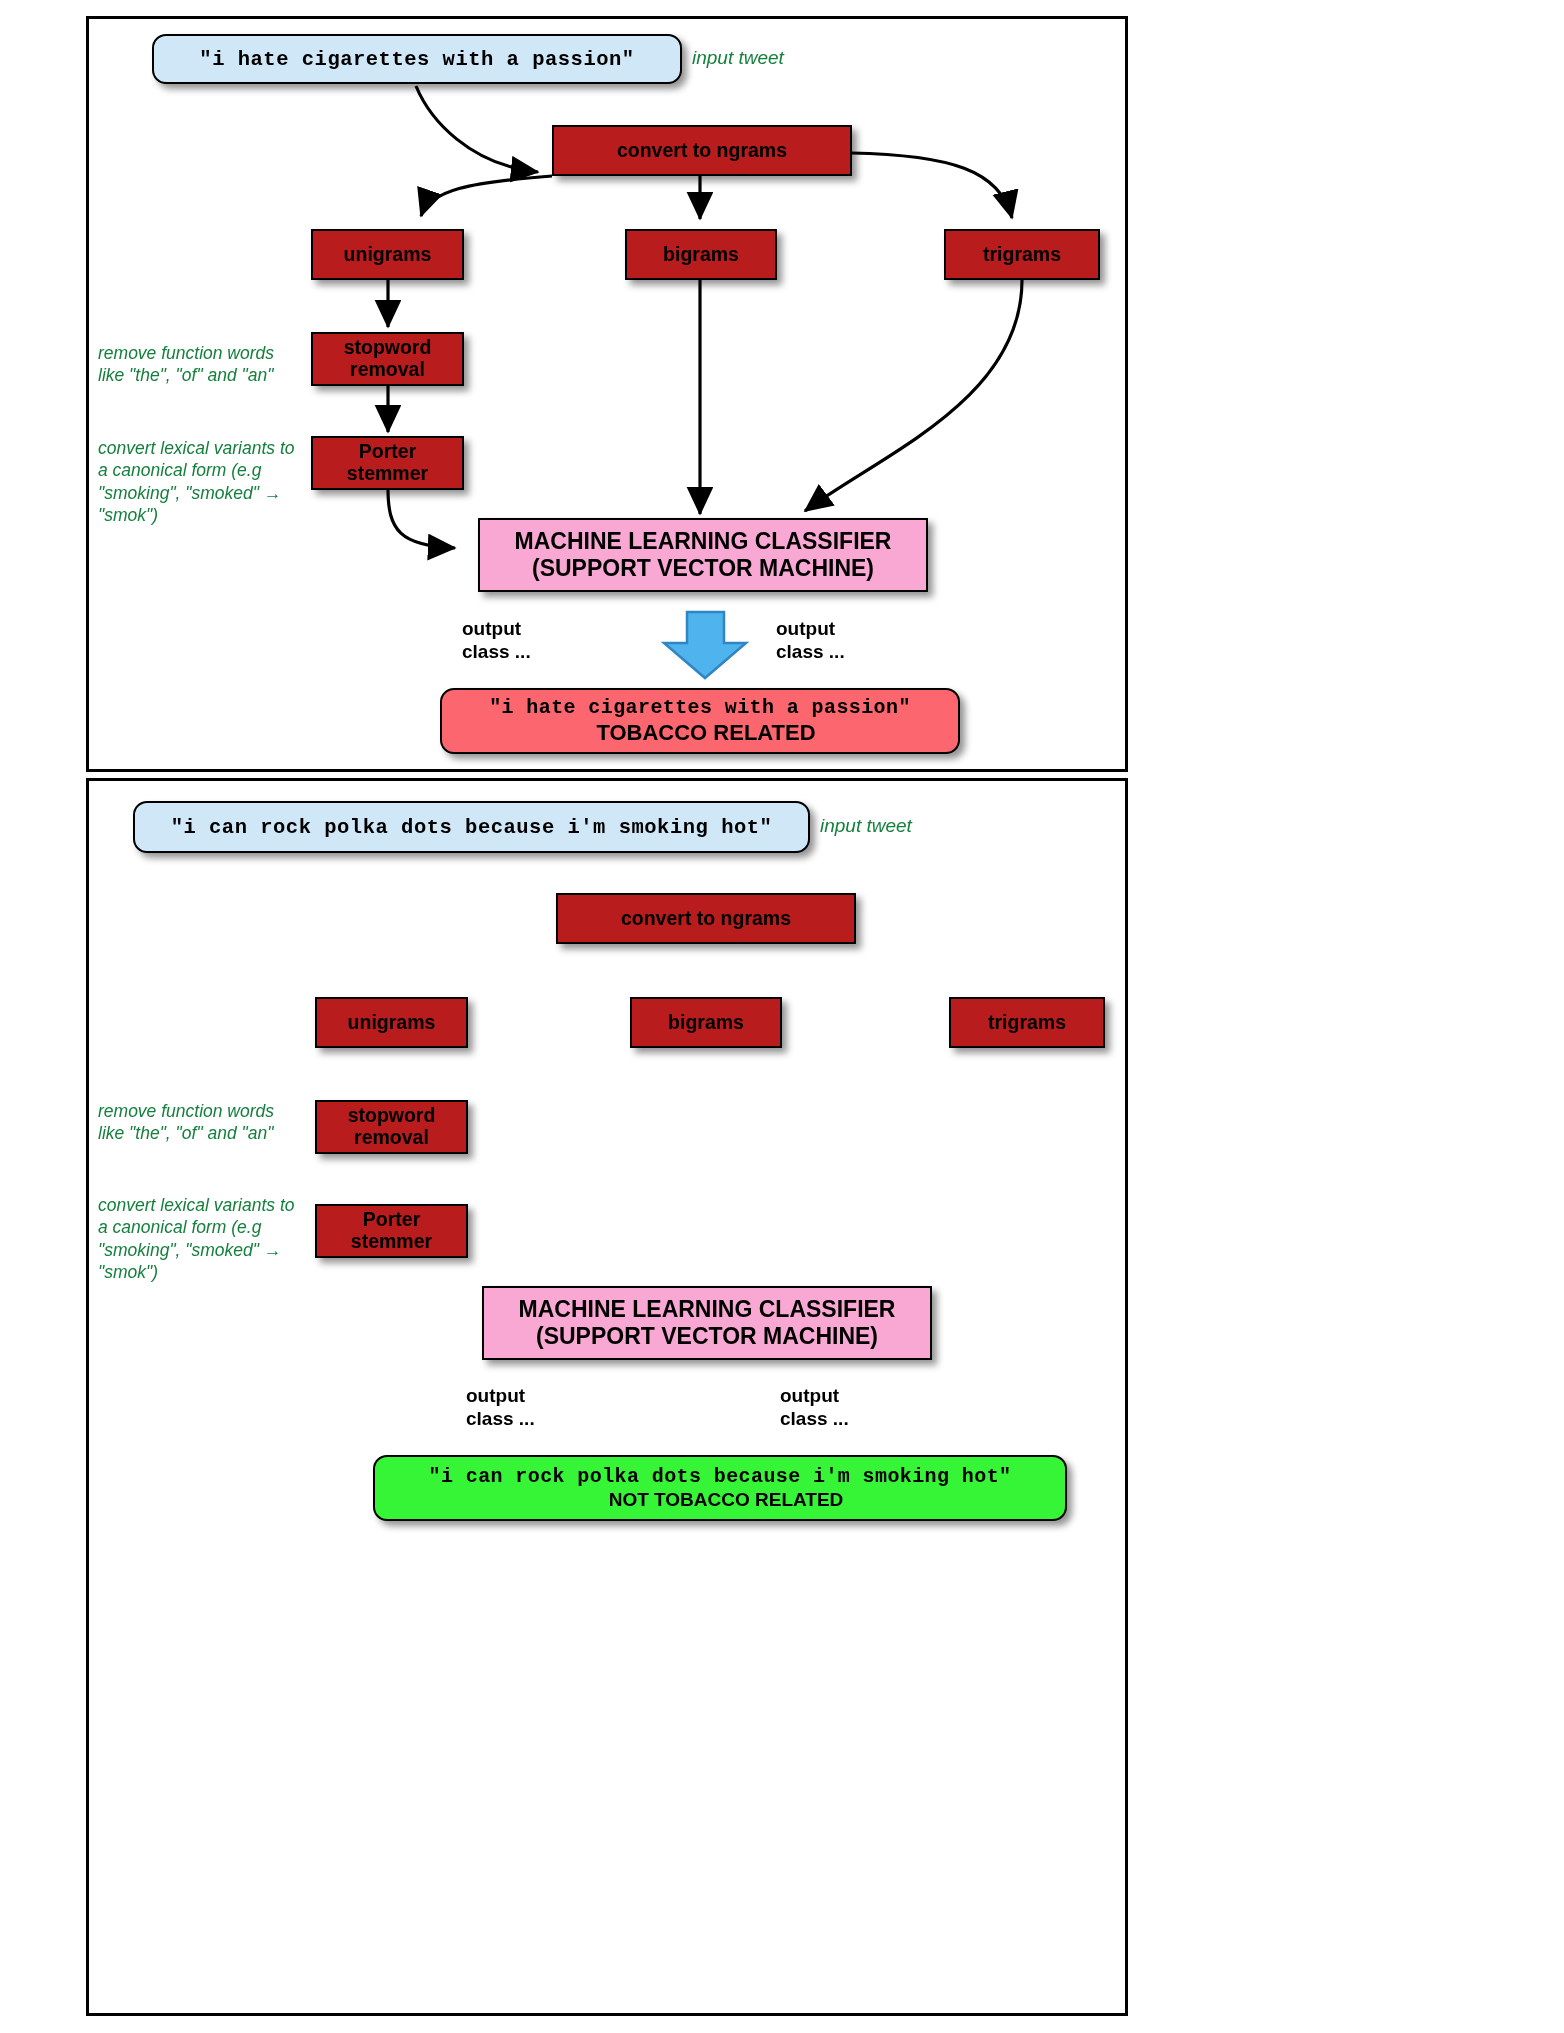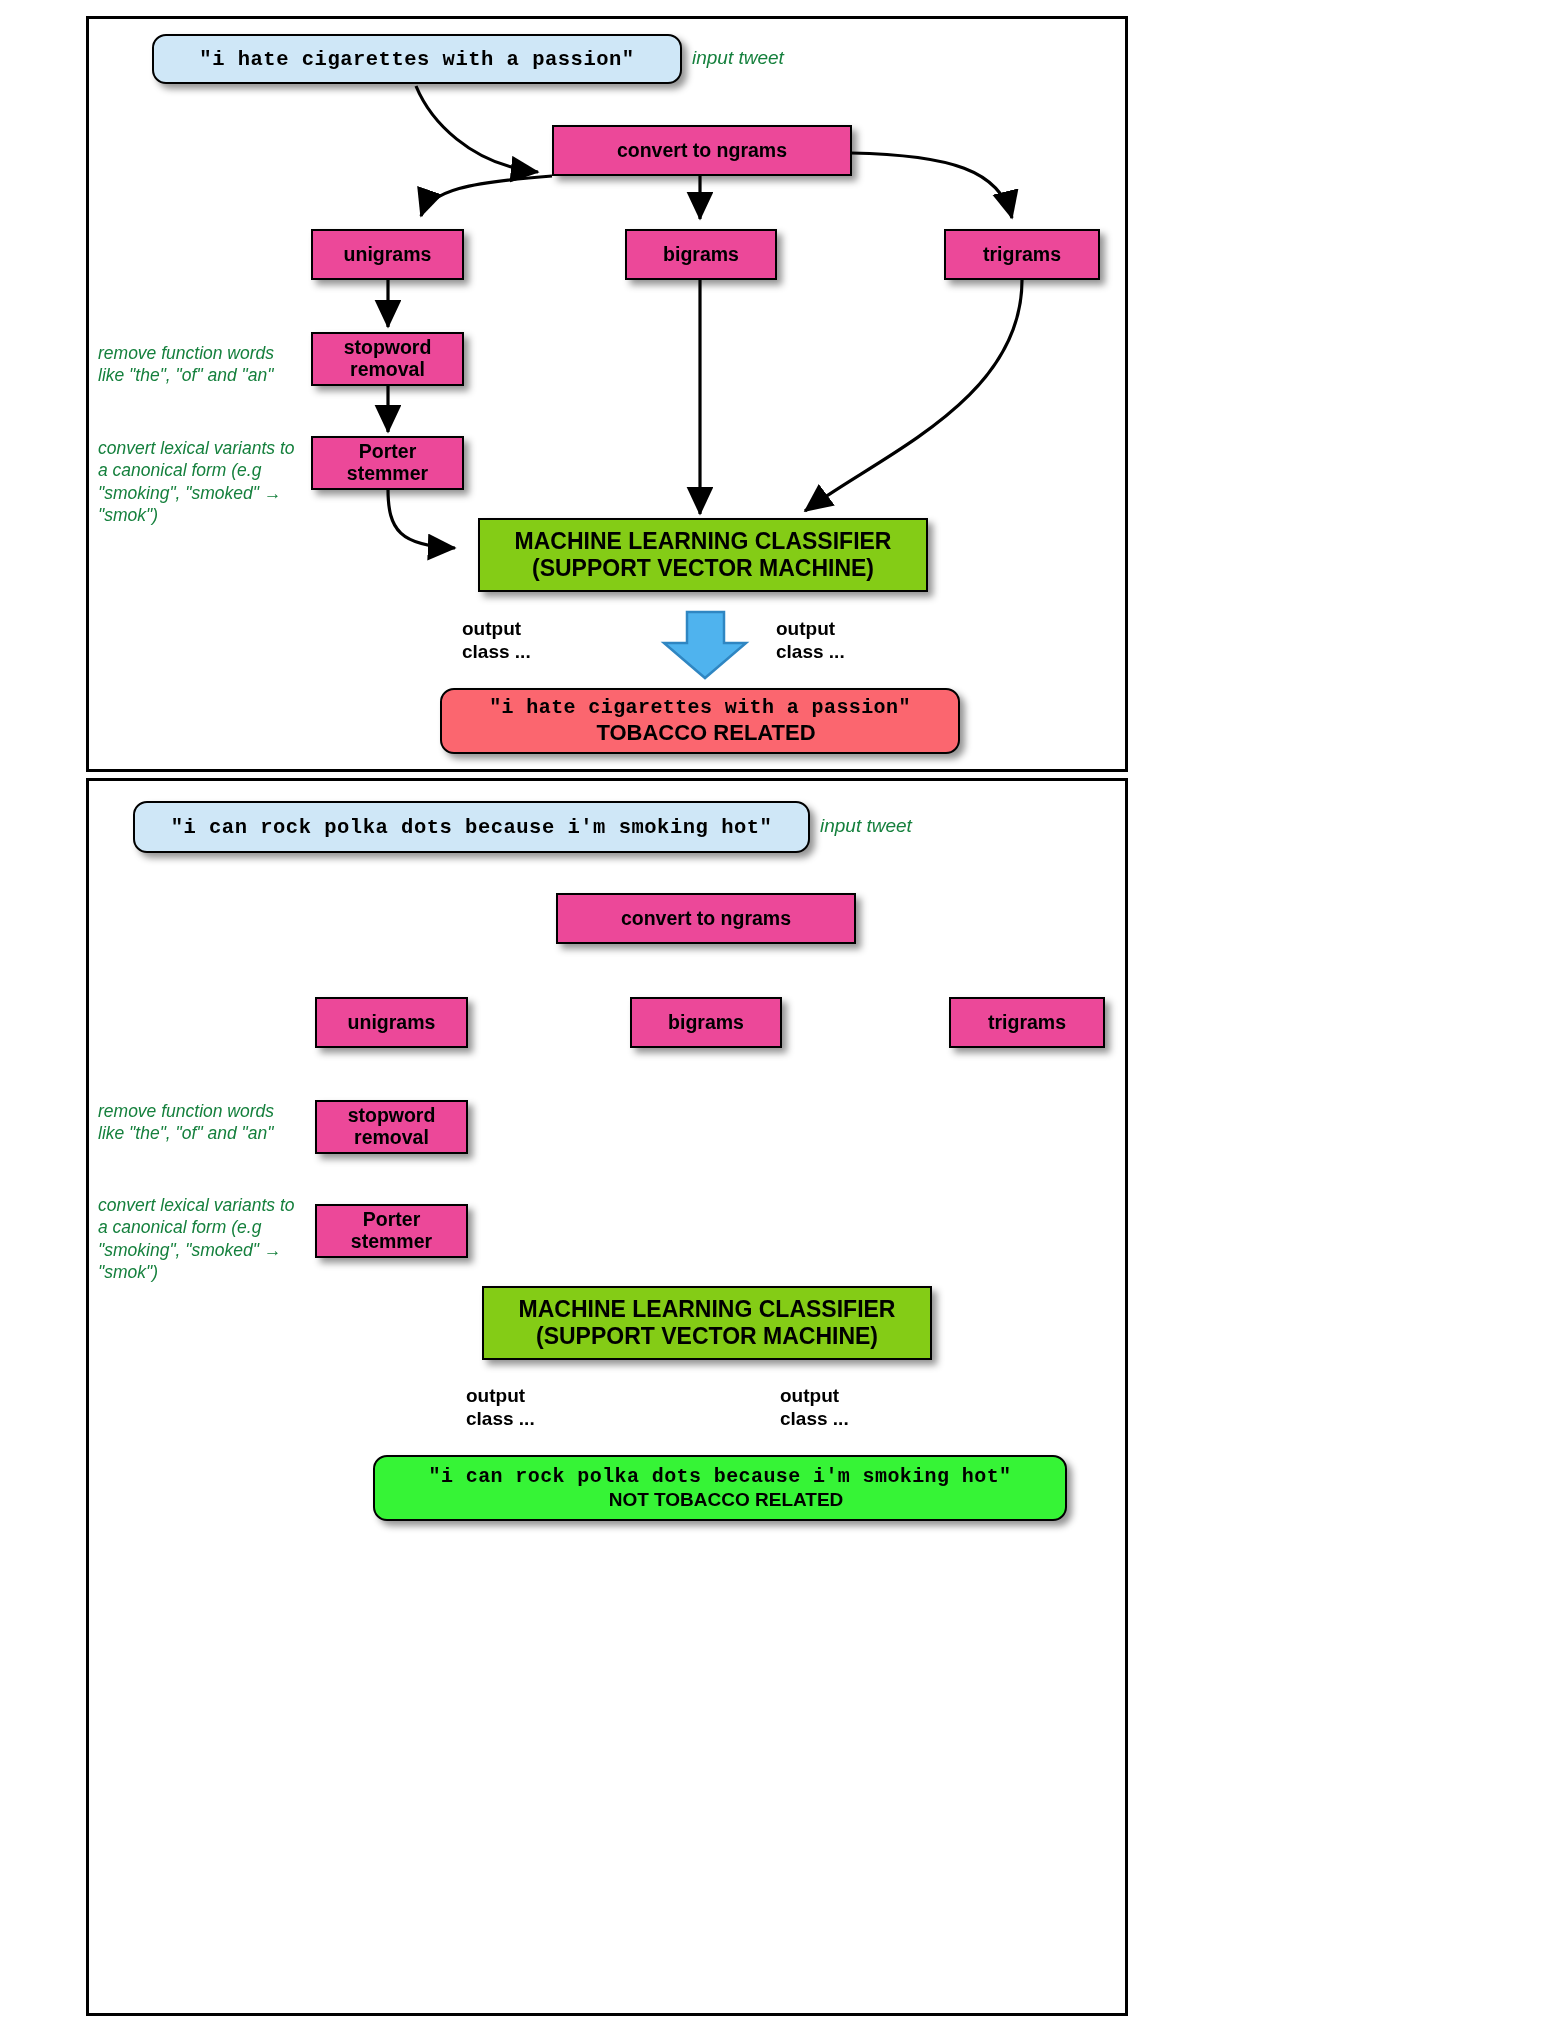--- a/index.html
+++ b/index.html
@@ -9,24 +9,24 @@
   .panel{position:absolute;background:#fff;border:3px solid #000;box-sizing:border-box;}
   .panel-top{left:86px;top:16px;width:1042px;height:756px;}
   .panel-bottom{left:86px;top:778px;width:1042px;height:1238px;}
 
   .svglayer{position:absolute;left:0;top:0;width:1564px;height:2033px;pointer-events:none;}
 
   .node{position:absolute;box-sizing:border-box;display:flex;align-items:center;
         justify-content:center;text-align:center;border:2px solid #000;
         box-shadow:5px 5px 7px rgba(0,0,0,0.42);}
 
-  .n-proc{background:#ec4899;font-weight:bold;color:#000;line-height:1.12;}
+  .n-proc{background:#b91c1c;font-weight:bold;color:#000;line-height:1.12;}
   .n-tweet{background:#cfe7f7;border-radius:14px;font-family:"Liberation Mono",monospace;
            font-weight:bold;letter-spacing:.5px;color:#000;}
-  .n-clf{background:#84cc16;font-weight:bold;color:#000;line-height:1.16;}
+  .n-clf{background:#f9a8d4;font-weight:bold;color:#000;line-height:1.16;}
   .n-res-red{background:#fb666f;border-radius:14px;color:#000;line-height:1.18;}
   .n-res-green{background:#36f436;border-radius:14px;color:#000;line-height:1.18;}
   .res-l1{font-family:"Liberation Mono",monospace;font-weight:bold;letter-spacing:.4px;}
   .res-l2{font-weight:bold;margin-left:12px;}
 
   .annot{position:absolute;font-style:italic;color:#15803d;line-height:1.28;}
 
   .outlabel{position:absolute;font-weight:bold;line-height:1.22;color:#000;}
   .stk{display:block;}
 </style>

